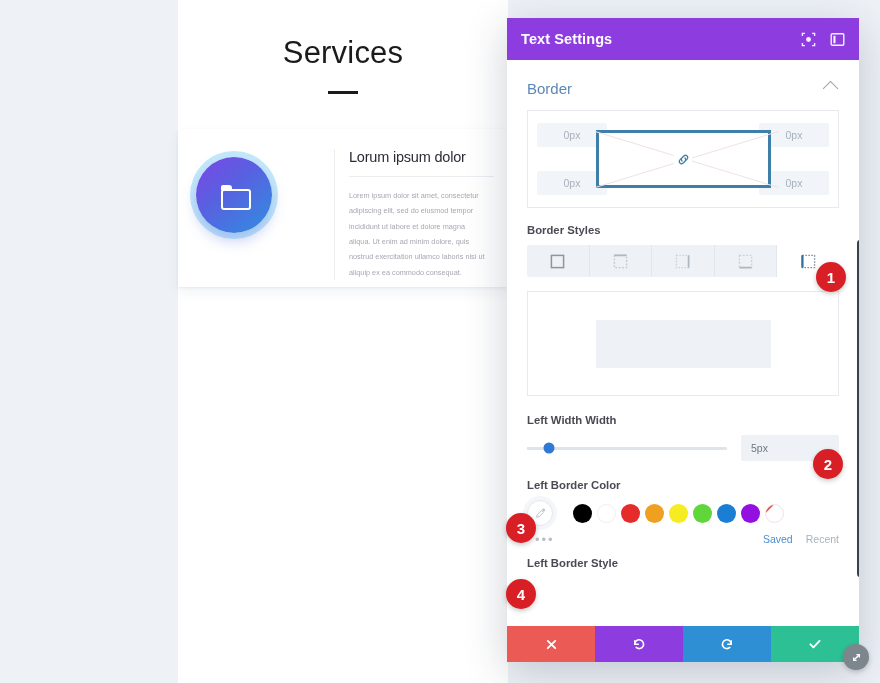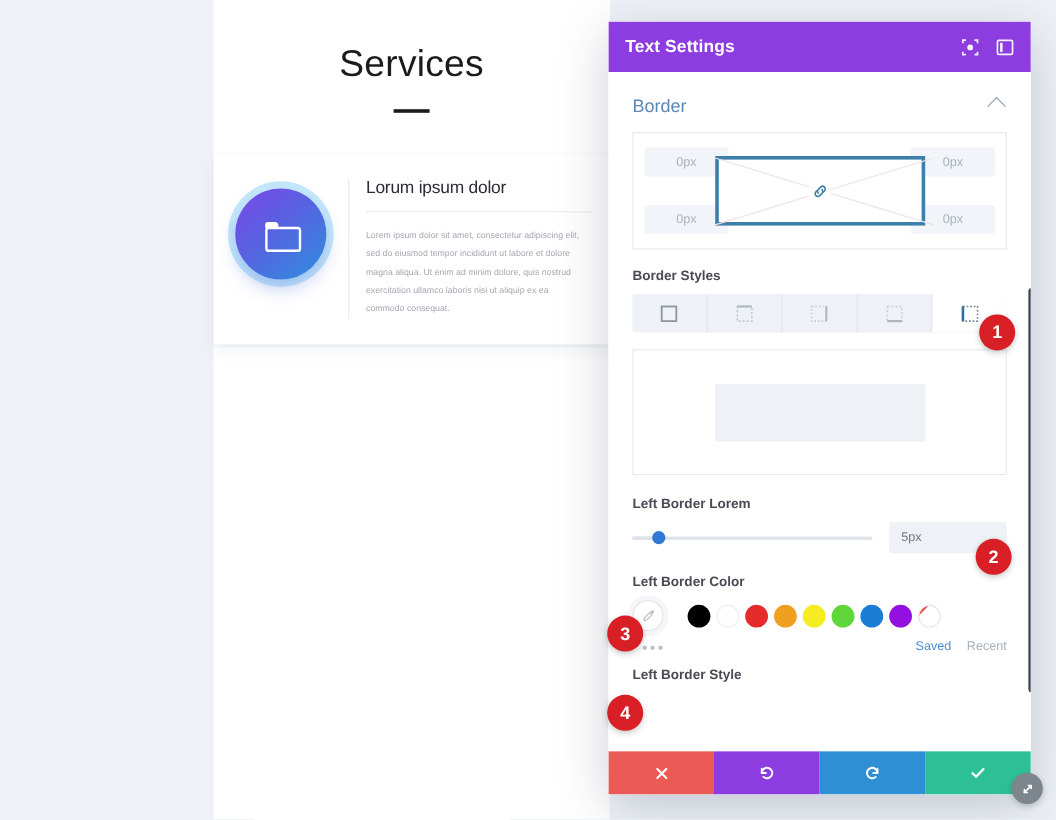--- a/index.html
+++ b/index.html
@@ -46,21 +46,21 @@
   .folder-ico { width: 26px; height: 21px; position: relative; }
   .folder-ico::before {
     content: ""; position: absolute; left: 0; top: 0; width: 11px; height: 5px;
     border-radius: 2px 3px 0 0; background: #fff;
   }
   .folder-ico::after {
     content: ""; position: absolute; left: 0; top: 4px; width: 26px; height: 17px;
     border: 2.5px solid #fff; border-radius: 3px; background: transparent;
   }
   .card-text {
-    flex: 1; border-left: 1px solid #ececf1; padding-left: 14px; min-width: 0;
+    flex: 1; border-left: 1px solid #ececf1; padding-left: 14px; min-width: 0; margin-left: 44px;
   }
   .card-title {
     font-size: 14.5px; color: #2c2c38; font-weight: 500;
     padding-bottom: 11px; border-bottom: 1px solid #ececf1;
     letter-spacing: -.2px;
   }
   .card-body {
     margin-top: 11px; font-size: 7.3px; line-height: 2.1;
     color: #a7a7b3; padding-right: 6px;
   }
@@ -336,21 +336,21 @@
               <rect x="1.5" y="1.5" width="13" height="13" fill="none" stroke="#7d8791" stroke-width="1.4" stroke-dasharray="1.6 1.6"></rect>
               <path d="M1.5 1.5v13" stroke="#2f6f9e" stroke-width="2.4"></path>
             </svg>
           </div>
         </div>
 
         <div class="preview-box">
           <div class="preview-rect"></div>
         </div>
 
-        <div class="field-label" style="margin-top:18px">Left Border Lorem</div>
+        <div class="field-label" style="margin-top:18px">Left Width Width</div>
         <div class="slider-row">
           <div class="slider-track">
             <div class="slider-fill"></div>
             <div class="slider-knob"></div>
           </div>
           <div class="slider-value">5px</div>
         </div>
 
         <div class="field-label" style="margin-top:18px">Left Border Color</div>
         <div class="color-row">

